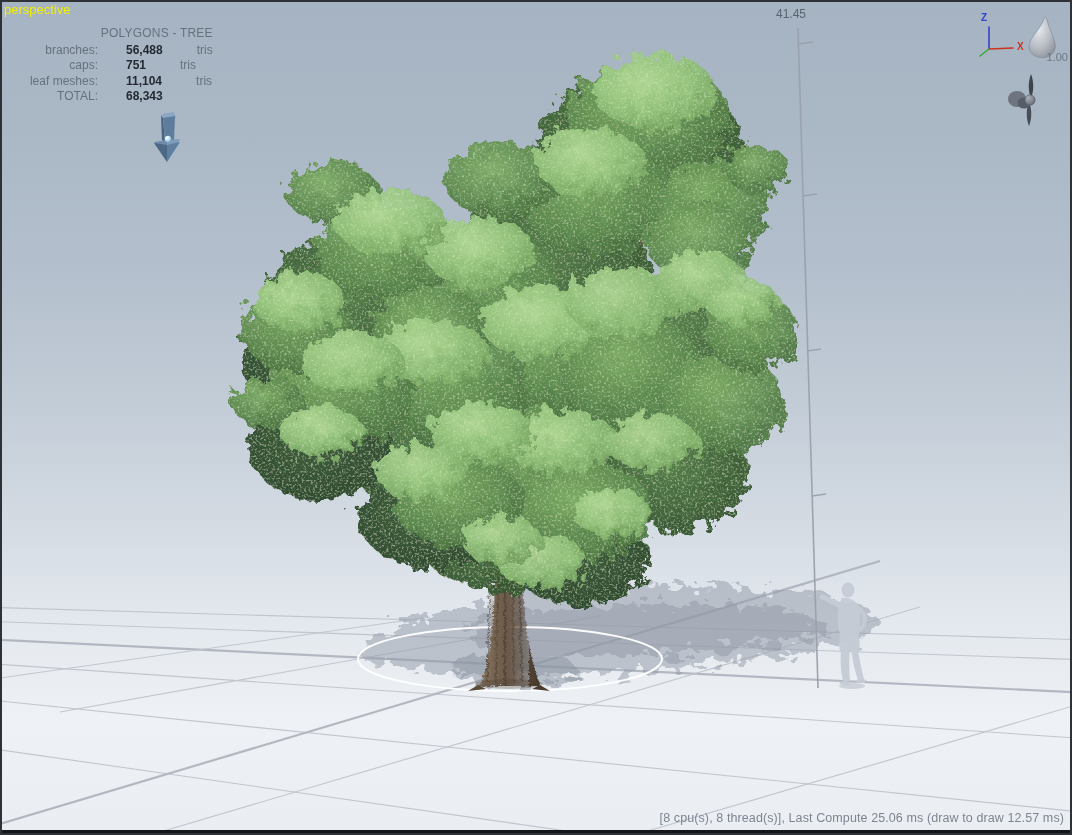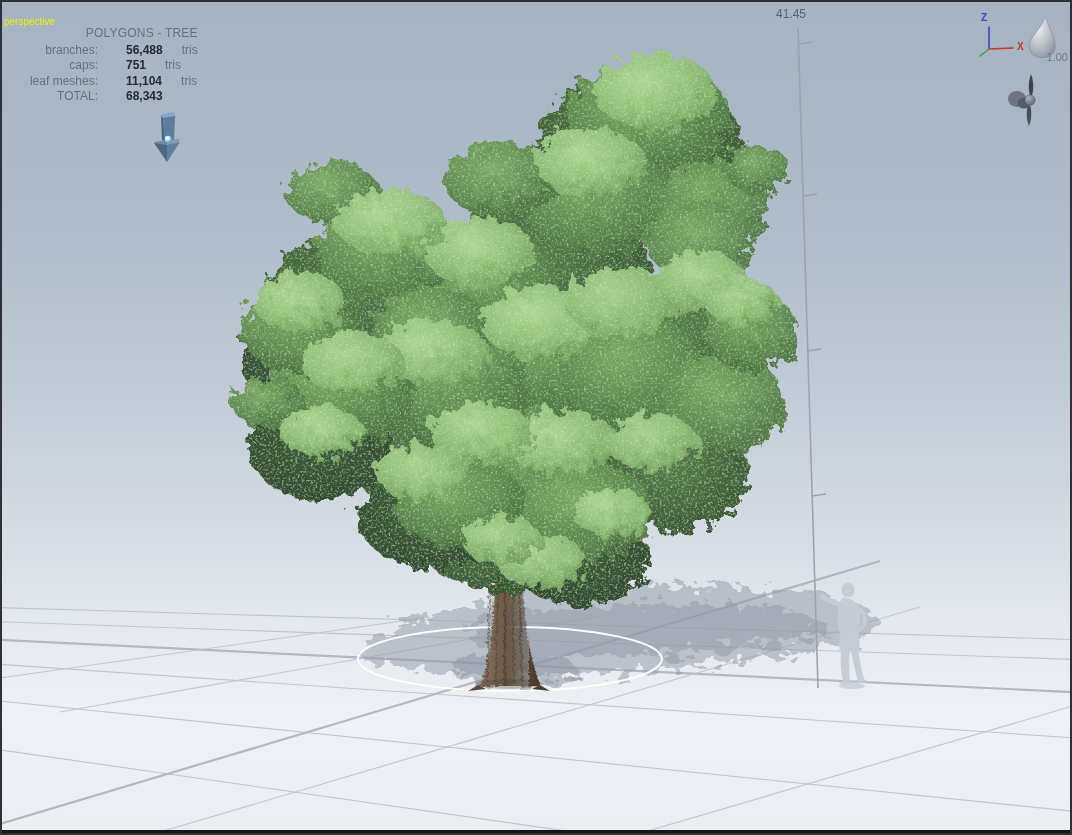--- a/index.html
+++ b/index.html
@@ -5,27 +5,27 @@
   html,body{margin:0;padding:0;background:#4a4d52;}
   .stage{
     position:relative;width:1072px;height:835px;overflow:hidden;
     font-family:"Liberation Sans",sans-serif;
     background:linear-gradient(180deg,#a6b3c2 0%,#aab7c5 15%,#b3bfcc 32%,
       #c2ccd7 48%,#d3dae2 62%,#e3e8ee 74%,#eef1f5 86%,#eaedf2 100%);
   }
   svg.scene{position:absolute;left:0;top:0;}
   .frame{position:absolute;inset:0;border:2px solid #2e3237;pointer-events:none;z-index:60;}
   .bottom-bar{position:absolute;left:0;right:0;bottom:0;height:5px;background:#14161a;z-index:55;}
-  .camera-label{position:absolute;left:4px;top:16px;color:#f0f000;font-size:10px;z-index:20;}
+  .camera-label{position:absolute;left:4px;top:2px;color:#f0f000;font-size:13px;z-index:20;}
   .stats{position:absolute;left:20px;top:26px;z-index:20;font-size:12px;color:#67717e;line-height:15.5px;}
   .stats .title{text-align:right;letter-spacing:.2px;margin-bottom:1px;}
   .stat-row{display:flex;white-space:nowrap;gap:16px;}
   .stat-label{width:78px;text-align:right;}
   .stat-value{color:#242a33;font-weight:bold;margin-left:12px;}
-  .stat-unit{margin-left:3px;text-align:right;}
+  .stat-unit{margin-left:18px;text-align:right;}
   .ruler-label{position:absolute;left:776px;top:7px;width:44px;text-align:left;font-size:12px;color:#5a6470;z-index:20;}
   .scale-label{position:absolute;left:1030px;top:51px;width:38px;text-align:right;font-size:11px;color:#6e7683;z-index:20;}
   .axis-z{position:absolute;left:981px;top:12px;font-size:10px;font-weight:bold;color:#3344cc;z-index:20;}
   .axis-x{position:absolute;left:1017px;top:41px;font-size:10px;font-weight:bold;color:#cc3322;z-index:20;}
   .status-bar{position:absolute;right:8px;top:811px;font-size:12.5px;color:#7d8592;letter-spacing:.1px;z-index:50;}
 </style>
 </head>
 <body>
 
 <div class="stage">
@@ -297,16 +297,17 @@
     </div>
   </div>
 
   <div class="ruler-label">41.45</div>
 
   <span class="axis-z">Z</span>
   <span class="axis-x">X</span>
 
   <div class="scale-label">1.00</div>
 
+  <div class="status-bar">[8 cpu(s), 8 thread(s)], Last Compute 25.06 ms (draw to draw 12.57 ms)</div>
 
   <div class="bottom-bar"></div>
   <div class="frame"></div>
 </div>
 
 </body></html>

